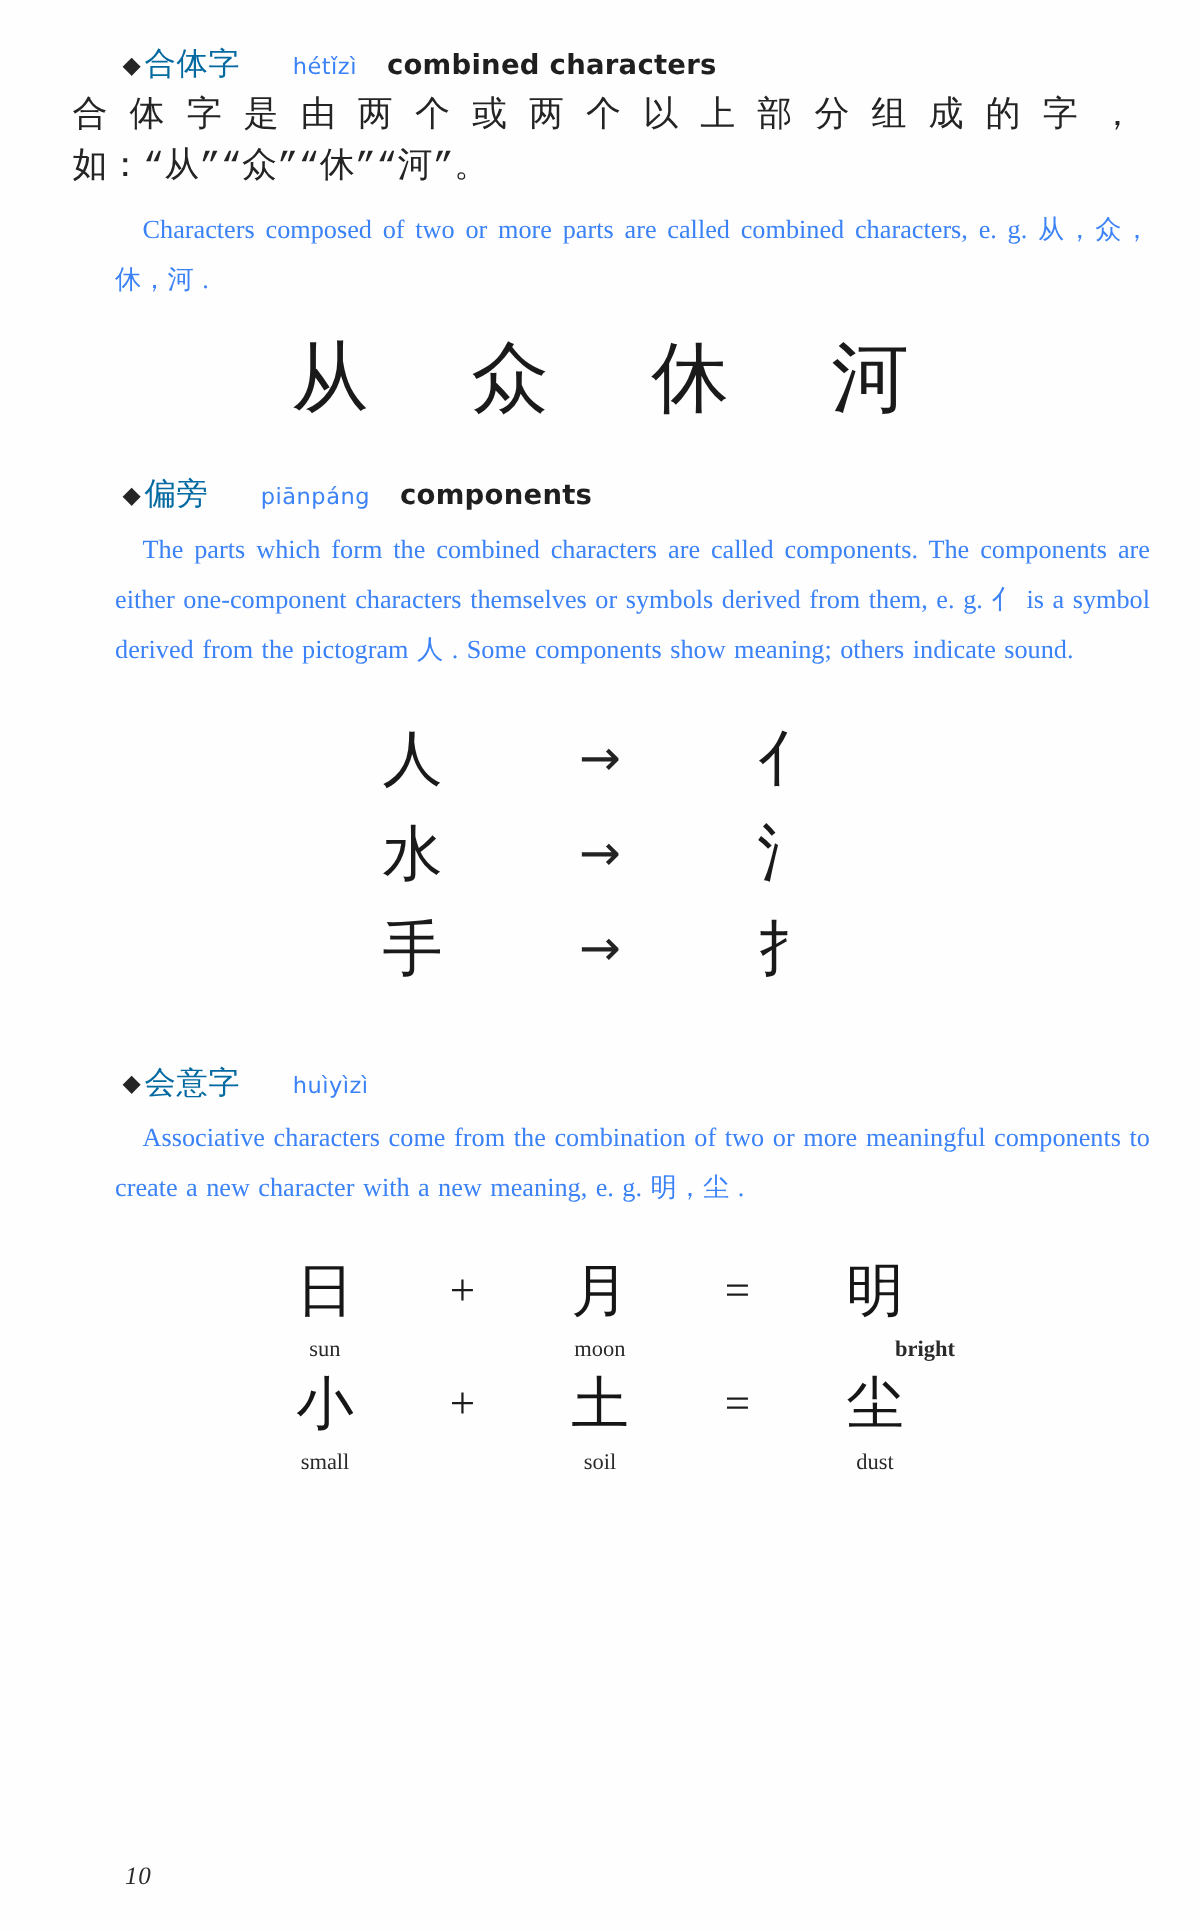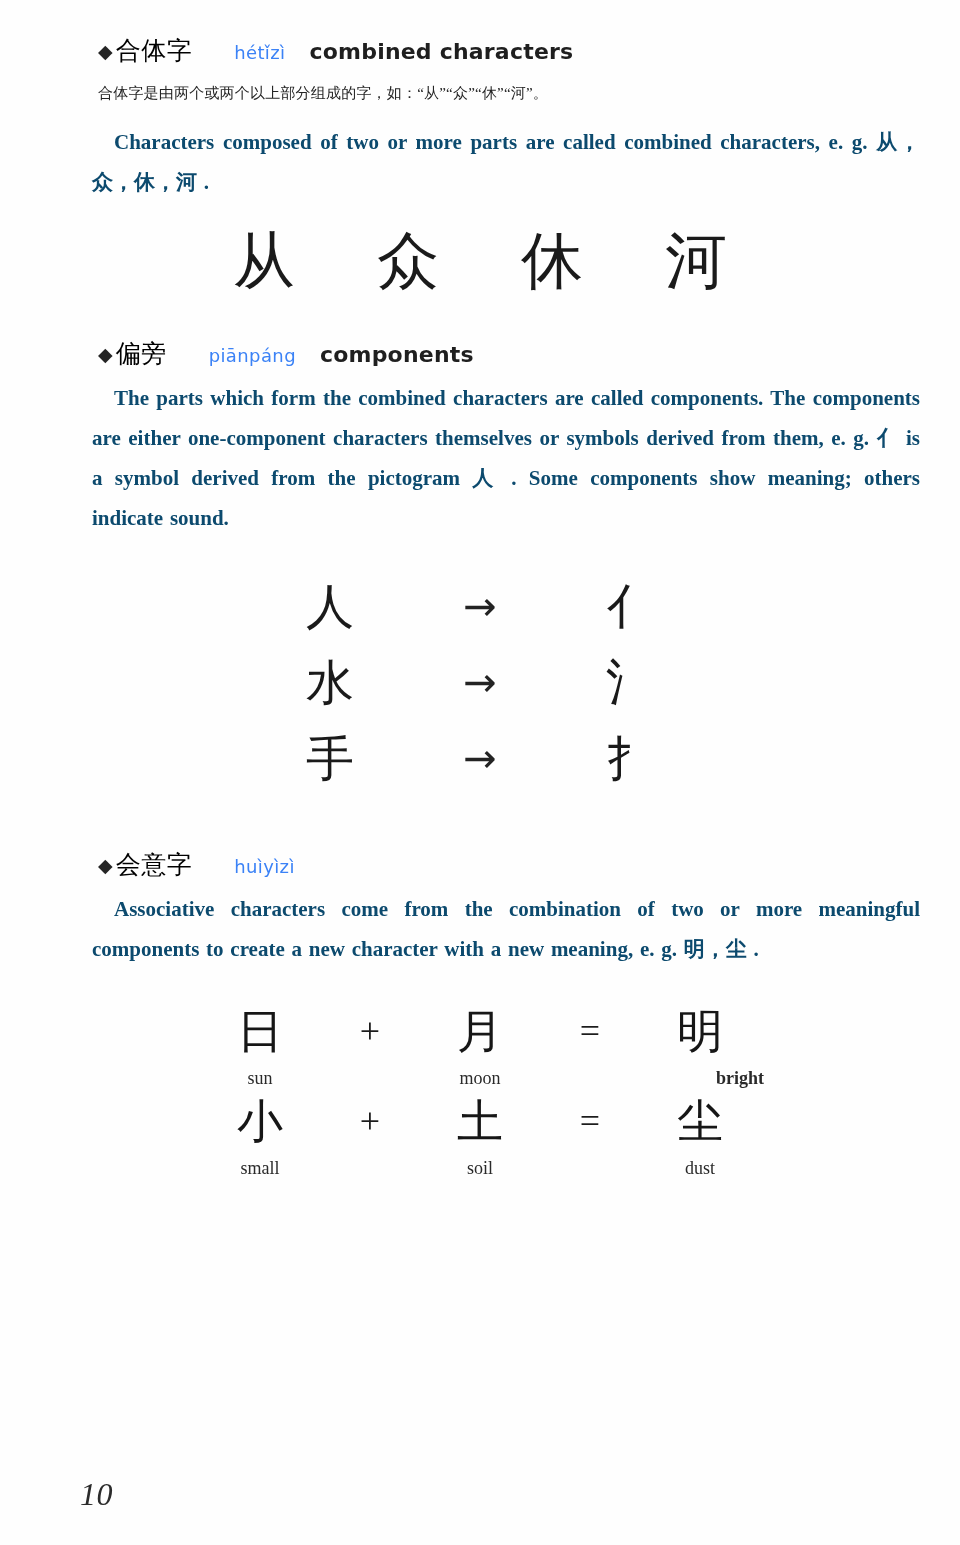--- a/index.html
+++ b/index.html
@@ -33,21 +33,21 @@
     color: #252525;
     margin-right: 3px;
     position: relative;
     top: -1px;
   }
 
   .head-cjk {
     font-family: "DejaVu Sans", "Liberation Sans", sans-serif;
     font-size: 25px;
     letter-spacing: 0.5px;
-    color: #000000;
+    color: #0369a1;
     white-space: nowrap;
   }
 
   .head-pinyin {
     font-family: "DejaVu Sans", "Liberation Sans", sans-serif;
     font-size: 18px;
     color: #3b82f6;
     letter-spacing: 0.4px;
     margin-left: 42px;
     white-space: nowrap;
@@ -58,47 +58,46 @@
     font-size: 22px;
     font-weight: 600;
     color: #1f1f1f;
     letter-spacing: 0.2px;
     margin-left: 24px;
     white-space: nowrap;
   }
 
   
   .cjk-para {
-    font-family: Liberation Serif, serif;
-    font-size: 15px;
+    font-family: Liberation Mono, monospace;
+    font-size: 28px;
     line-height: 41px;
     color: #242424;
     margin: 6px 0 0 0;
-    padding: 0 52px 0 98px;
+    padding: 0 52px 0 58px;
     text-align: justify;
     letter-spacing: 0.2px;
   }
 
   .cjk-para.indent {
     text-indent: 24px;
     padding-left: 92px;
   }
 
   
   .en-para {
     font-family: "Liberation Serif", "DejaVu Serif", serif;
     font-size: 21px;
     line-height: 40px;
-    color: #0c4a6e;
+    color: #3b82f6;
     margin: 8px 0 0 0;
     padding: 0 40px 0 92px;
     text-align: justify;
     text-indent: 22px;
     word-spacing: 1.5px;
-    font-weight: bold;
   }
 
   
   .char-row {
     display: flex;
     justify-content: center;
     align-items: center;
     gap: 82px;
     margin-top: 26px;
   }
@@ -191,25 +190,25 @@
     text-align: right;
   }
 
   .eq-gloss.empty {
     visibility: hidden;
   }
 
   
   .page-number {
     position: absolute;
-    left: 80px;
+    left: 100px;
     bottom: 32px;
     font-family: "Liberation Serif", "DejaVu Serif", serif;
     font-style: italic;
-    font-size: 32px;
+    font-size: 20px;
     color: #2b2b2b;
     letter-spacing: 0.5px;
   }
   .sp-2 { height: 44px; }
   .sp-3 { height: 52px; }
   .sp-top { height: 34px; }
 </style>
 </head>
 <body>
 

